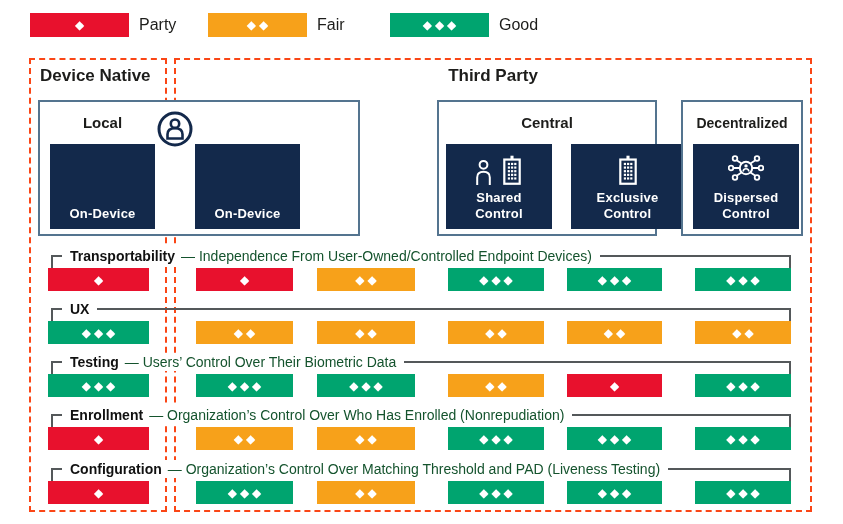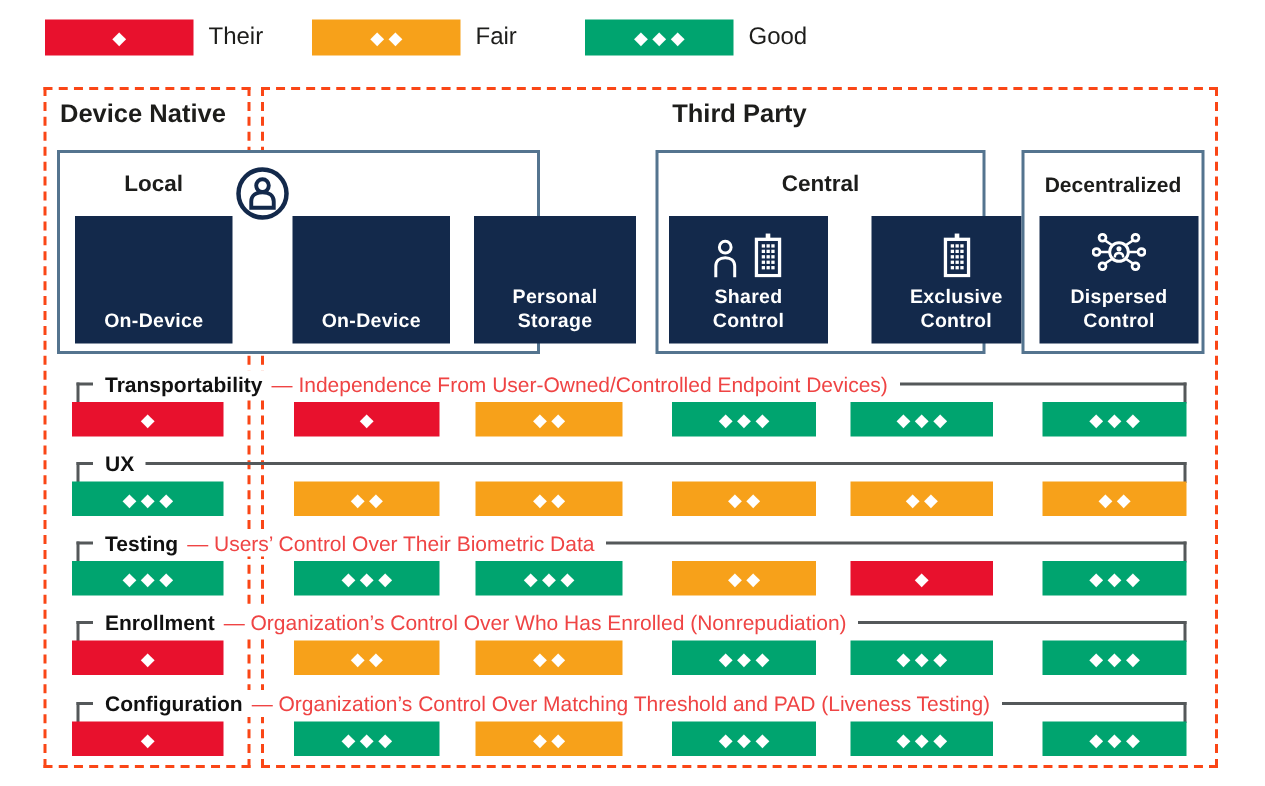--- a/index.html
+++ b/index.html
@@ -31,33 +31,33 @@
   .card-label{color:#fff;font-size:13px;font-weight:bold;letter-spacing:.2px;text-align:center;line-height:1.25}
   .icon-card .card-label{max-width:88px}
   .card-icons{position:absolute;top:11px;left:0;right:0;display:flex;align-items:flex-end;justify-content:center;gap:9px}
   .user-circle{position:absolute;width:38px;height:38px}
 
   
   .rating-row{position:absolute;left:0;width:843px;height:40px}
   .bracket{position:absolute;left:51px;top:0;width:740px;height:14px;border:2px solid var(--bracket);border-bottom:none}
   .row-label{position:absolute;left:62px;top:-8px;height:18px;line-height:18px;background:#fff;padding:0 8px;white-space:nowrap;z-index:2;font-size:14px}
   .row-name{font-weight:bold;color:#111}
-  .row-desc{color:#ef4444;margin-left:6px}
+  .row-desc{color:#14532d;margin-left:6px}
   .rating-chip{position:absolute;height:23px;display:flex;align-items:center;justify-content:center;z-index:2}
 </style>
 </head>
 <body>
 
 <div class="page">
 
   <div class="legend-item" style="left:30px">
     <div class="legend-chip" style="background: rgb(232, 17, 45);">
         <span class="diamonds">◆</span>
       </div>
-    <span class="legend-label">Their</span>
+    <span class="legend-label">Party</span>
   </div>
   <div class="legend-item" style="left:208px">
     <div class="legend-chip" style="background: rgb(247, 161, 26);">
         <span class="diamonds">◆◆</span>
       </div>
     <span class="legend-label">Fair</span>
   </div>
   <div class="legend-item" style="left:390px">
     <div class="legend-chip" style="background: rgb(0, 164, 111);">
         <span class="diamonds">◆◆◆</span>
@@ -79,23 +79,20 @@
         <circle cx="19" cy="19" r="16" fill="#fff" stroke="#13294B" stroke-width="3"></circle>
         <circle cx="19" cy="13.7" r="4.2" fill="none" stroke="#13294B" stroke-width="2.6"></circle>
         <path d="M11.5 28.5 v-4.2 c0-4.2 3.3-6.1 7.5-6.1 s7.5 1.9 7.5 6.1 v4.2 z" fill="none" stroke="#13294B" stroke-width="2.6"></path>
       </svg>
     </span>
     <div class="card" style="left:10px;width:105px">
       <span class="card-label">On-Device</span>
     </div>
     <div class="card" style="left:155px;width:105px">
       <span class="card-label">On-Device</span>
-    </div>
-    <div class="card" style="left:276px;width:108px">
-      <span class="card-label" style="max-width:92px">Personal Storage</span>
     </div>
   </div>
 
   <div class="hbox" style="left:437px;width:220px">
     <span class="box-title" style="left:0;right:0;top:12px">Central</span>
     <div class="card icon-card" style="left:7px;width:106px">
       <span class="card-icons">
         <svg width="16" height="26" viewBox="0 0 16 26">
           <circle cx="7.5" cy="5.8" r="3.9" fill="none" stroke="#fff" stroke-width="2"></circle>
           <path d="M1.2 26 v-7.6 c0-3.6 2.6-5.6 6.3-5.6 s6.3 2 6.3 5.6 V26" fill="none" stroke="#fff" stroke-width="2"></path>
@@ -117,21 +114,21 @@
               <rect x="9.1" y="16.9" width="2" height="2"></rect>
               <rect x="12" y="16.9" width="2" height="2"></rect>
             <rect x="6.2" y="20.2" width="2" height="2"></rect>
               <rect x="9.1" y="20.2" width="2" height="2"></rect>
               <rect x="12" y="20.2" width="2" height="2"></rect>
           </g>
         </svg>
       </span>
       <span class="card-label">Shared Control</span>
     </div>
-    <div class="card icon-card" style="left:142px;width:113px">
+    <div class="card icon-card" style="left:132px;width:113px">
       <span class="card-icons">
         <svg width="22" height="30" viewBox="0 0 20 27">
           <rect x="8.6" y="0.5" width="2.8" height="3.5" fill="#fff"></rect>
           <rect x="3" y="4" width="14" height="22" fill="none" stroke="#fff" stroke-width="2"></rect>
           <g fill="#fff">
             <rect x="6.2" y="7" width="2" height="2"></rect>
               <rect x="9.1" y="7" width="2" height="2"></rect>
               <rect x="12" y="7" width="2" height="2"></rect>
             <rect x="6.2" y="10.3" width="2" height="2"></rect>
               <rect x="9.1" y="10.3" width="2" height="2"></rect>

